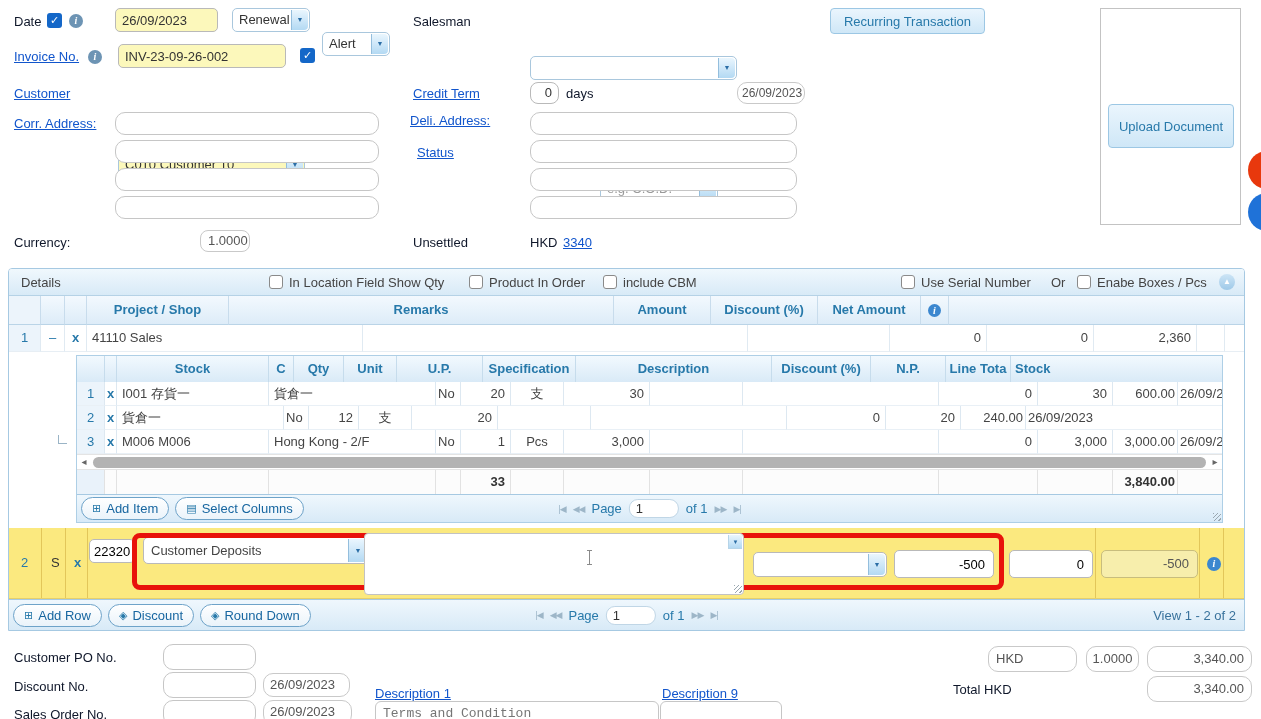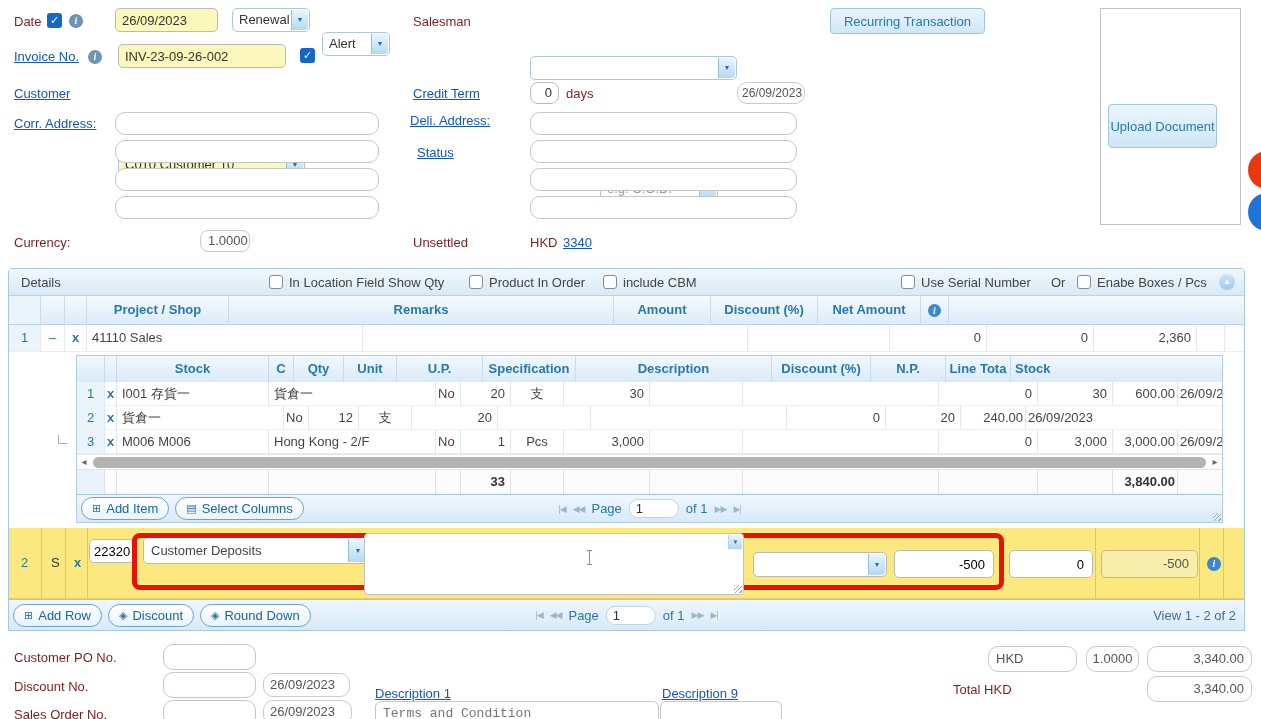--- a/index.html
+++ b/index.html
@@ -1,19 +1,19 @@
 <!DOCTYPE html>
 <html><head>
 <meta charset="utf-8">
 <style>
 *{box-sizing:border-box;margin:0;padding:0}
 html,body{width:1261px;height:719px}
 body{position:relative;overflow:hidden;background:#fff;font-family:"Liberation Sans","DejaVu Sans",sans-serif;font-size:13px;color:#444}
 .abs{position:absolute}
-.lbl{color:#7f1d1d}
+.lbl{color:#0f172a}
 a.link{color:#1155cc;text-decoration:underline;cursor:pointer}
 .inp{border:1px solid #b9b9b9;border-radius:5px;background:#fff;height:24px;line-height:22px;padding:0 6px;color:#333;font-family:inherit;font-size:13px}
 .inp.ys{background:#fcf8bb}
 .pill{border-radius:10px;border-color:#c6c6c6}
 .ro{border:1px solid #c9c9c9;border-radius:10px;background:#fff;color:#555;padding:0 7px;height:24px;line-height:22px}
 .tr{text-align:right}.tc{text-align:center}
 .combo{position:relative;background:#fff;border:1px solid #a9c7dd;border-radius:5px;height:24px;line-height:22px;padding:0 20px 0 6px;color:#333}
 .combo.ys{background:#fcf8bb}
 .drop{position:absolute;top:1px;right:1px;bottom:1px;width:17px;border-left:1px solid #94bedd;border-radius:0 4px 4px 0;background:linear-gradient(#eaf6fe,#b3d9f3);color:#2b6ea6;font-size:7px;font-style:normal;display:flex;align-items:center;justify-content:center;cursor:pointer}
 .cb{width:15px;height:15px;border-radius:3px;display:inline-block}
@@ -111,21 +111,21 @@
 <div class="abs combo" style="left:417px;top:161px;width:105px;height:25px;line-height:23px"><span>Fill to Create</span><i class="drop">▼</i></div>
 
 <span class="abs lbl" style="left:14px;top:235px">Currency:</span>
 <div class="abs nsel" style="left:110px;top:229px"><span>HKD</span><i class="narr">▾</i></div>
 <span class="abs ro tc" style="left:200px;top:230px;width:50px;height:22px;line-height:20px;border-radius:8px">1.0000</span>
 <span class="abs lbl" style="left:413px;top:235px">Unsettled</span>
 <span class="abs lbl" style="left:530px;top:235px">HKD</span>
 <a class="abs link" style="left:563px;top:235px">3340</a>
 
 <div class="abs" style="left:1100px;top:8px;width:141px;height:217px;border:1px solid #c3c3c3;background:#fff"></div>
-<button class="abs bluebtn" style="left:1108px;top:104px;width:109px;height:44px;line-height:19px">Upload Document</button>
+<button class="abs bluebtn" style="left:1108px;top:104px;width:126px;height:44px;line-height:19px">Upload Document</button>
 <div class="circ" style="left:1248px;top:151px;background:#e8380d"></div>
 <div class="circ" style="left:1248px;top:193px;background:#1f72d8"></div>
 
 <div class="panel">
 
   <div class="capbar">
     <span class="cblab" style="left:12px">Details</span>
     <span class="abs cb off" style="left:260px;top:6px;width:14px;height:14px"></span>
     <span class="cblab" style="left:280px">In Location Field Show Qty</span>
     <span class="abs cb off" style="left:460px;top:6px;width:14px;height:14px"></span>

